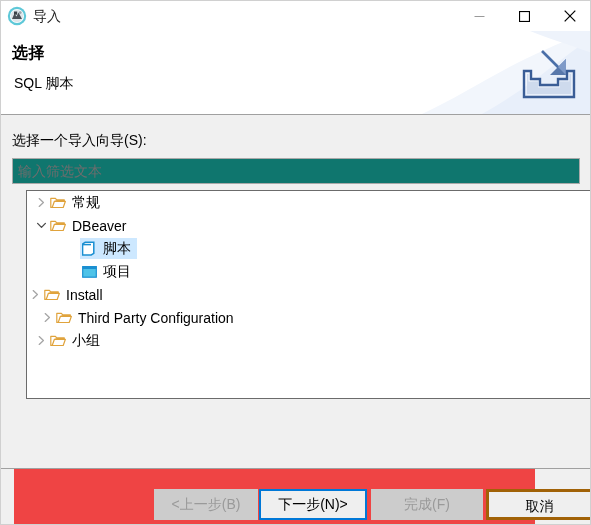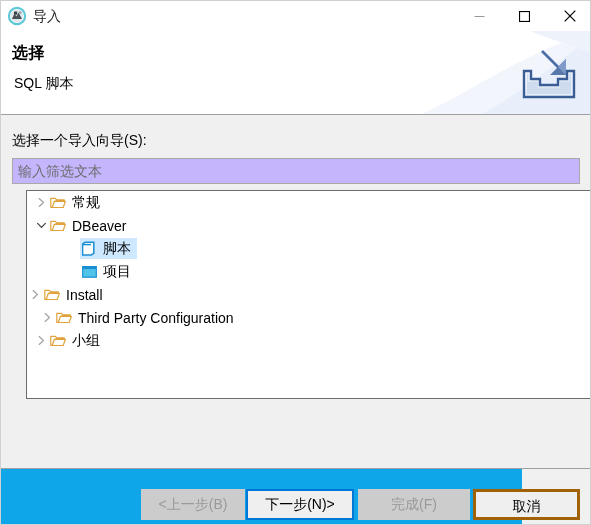--- a/index.html
+++ b/index.html
@@ -106,21 +106,21 @@
   #wizard-label {
     position: absolute;
     left: 11px; top: 17px;
     font-size: 14px;
     color: #000000;
   }
   #filter-input {
     position: absolute;
     left: 11px; top: 43px;
     width: 568px; height: 26px;
-    background: #c4b5fd;
+    background: #0f766e;
     border: 1px solid #a9a9a9;
     font-family: "Liberation Sans", "DejaVu Sans", sans-serif;
     font-size: 14px;
     color: #000000;
     padding: 0 5px;
     outline: none;
   }
   #filter-input::placeholder { color: #6d6d6d; opacity: 1; }
 
   #tree-box {
@@ -170,23 +170,23 @@
   #bottom-sep {
     position: absolute;
     left: 0; top: 467px;
     width: 591px; height: 1px;
     background: #a0a0a0;
   }
 
   
   #footer {
     position: absolute;
-    left: 0; top: 468px;
+    left: 13px; top: 468px;
     width: 521px; height: 57px;
-    background: #0ea5e9;
+    background: #ef4444;
   }
   .dbtn {
     position: absolute;
     top: 20px;
     height: 31px;
     font-family: "Liberation Sans", "DejaVu Sans", sans-serif;
     font-size: 14px;
     text-align: center;
     line-height: 29px;
     cursor: default;

